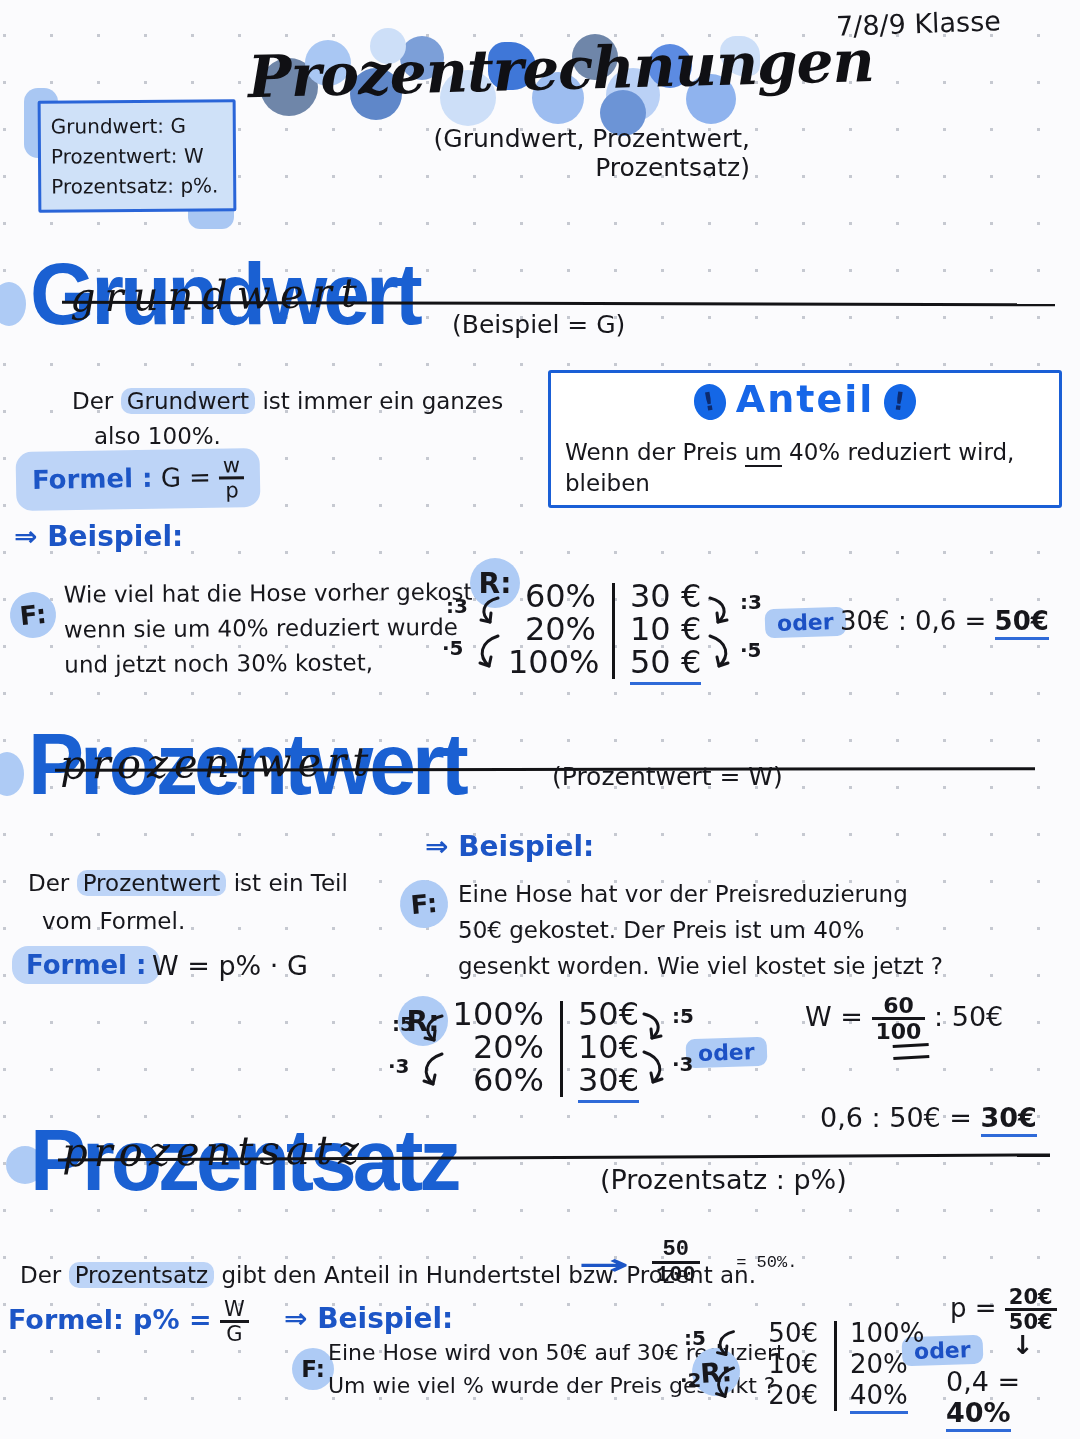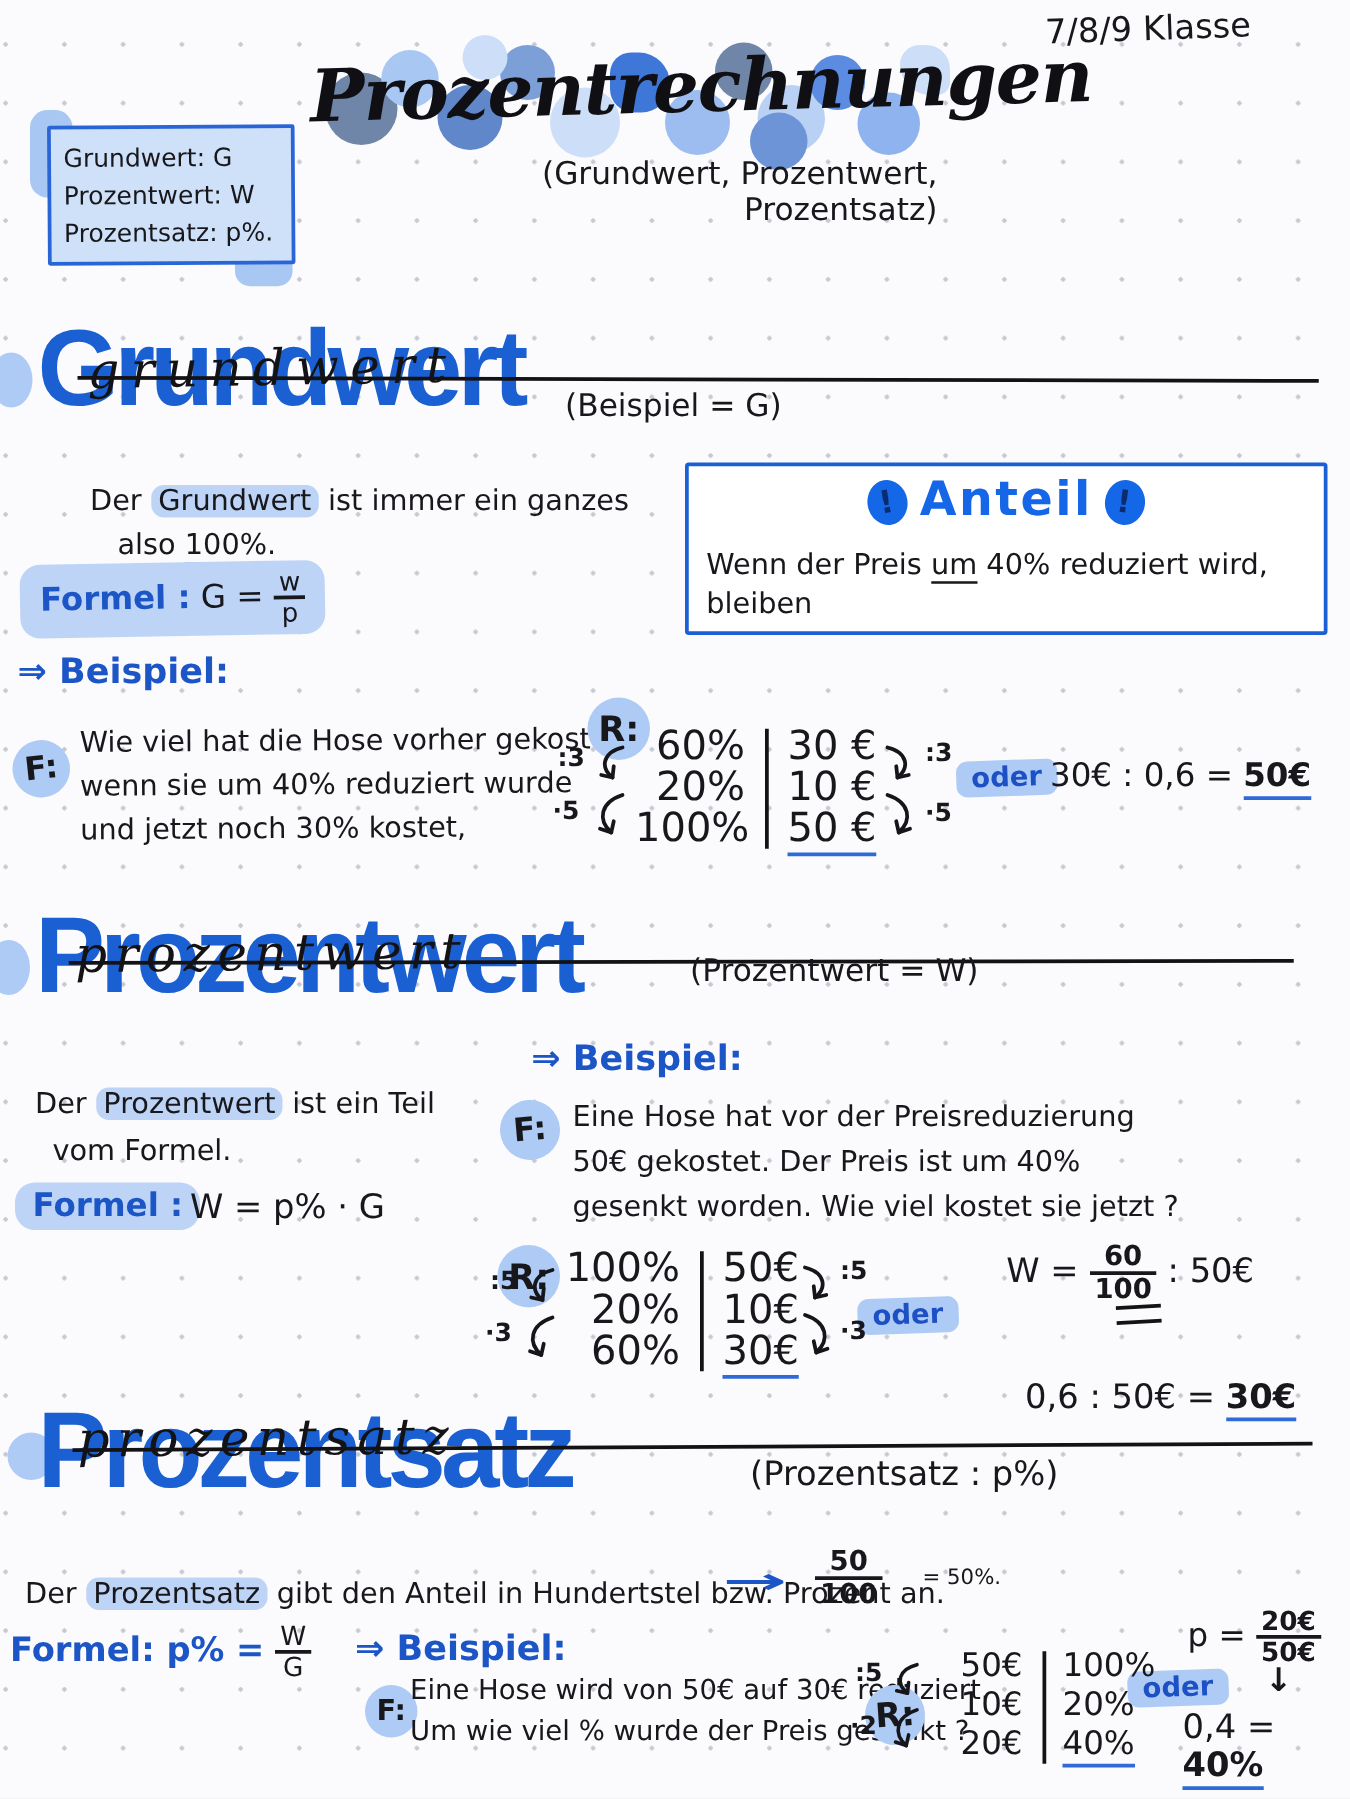--- a/index.html
+++ b/index.html
@@ -274,21 +274,21 @@
   <div class="abs bullet-blob" style="left:6px;top:1146px;width:38px;height:38px;"></div>
   <h1 class="abs sec-heading" style="left:30px;top:1118px;margin:0;">Prozentsatz</h1>
   <div class="abs h-line" style="left:58px;top:1156px;width:992px;transform:rotate(-.3deg);"></div>
   <div class="abs script-overlay" style="left:62px;top:1128px;letter-spacing:6px;transform:rotate(-.5deg);">prozentsatz</div>
   <div class="abs side-label hw" style="left:600px;top:1164px;font-size:27px;">(Prozentsatz : p%)</div>
 
   <div class="abs body-text" style="left:20px;top:1258px;">
     <span>Der </span><span class="hl">Prozentsatz</span><span> gibt den Anteil in Hundertstel bzw. Prozent an.</span>
   </div>
   <div class="abs" style="left:592px;top:1248px;font-size:28px;"><span class="arrow-r">→</span></div>
-  <div class="abs" style="left:652px;top:1238px;">
+  <div class="abs" style="left:652px;top:1238px;font-family:Liberation Mono, monospace;">
     <span class="frac" style="font-size:22px;font-weight:600;"><span class="num">50</span><span class="den">100</span></span>
     <span style="font-size:17px;margin-left:27px;">= 50%.</span>
   </div>
 
   <div class="abs" style="left:8px;top:1298px;font-size:27px;">
     <span class="blue" style="font-weight:600;text-align:right;">Formel: p% =</span>
     <span class="frac" style="font-size:21px;"><span class="num">W</span><span class="den">G</span></span>
   </div>
 
   <div class="abs beispiel" style="left:284px;top:1302px;">⇒ Beispiel:</div>

